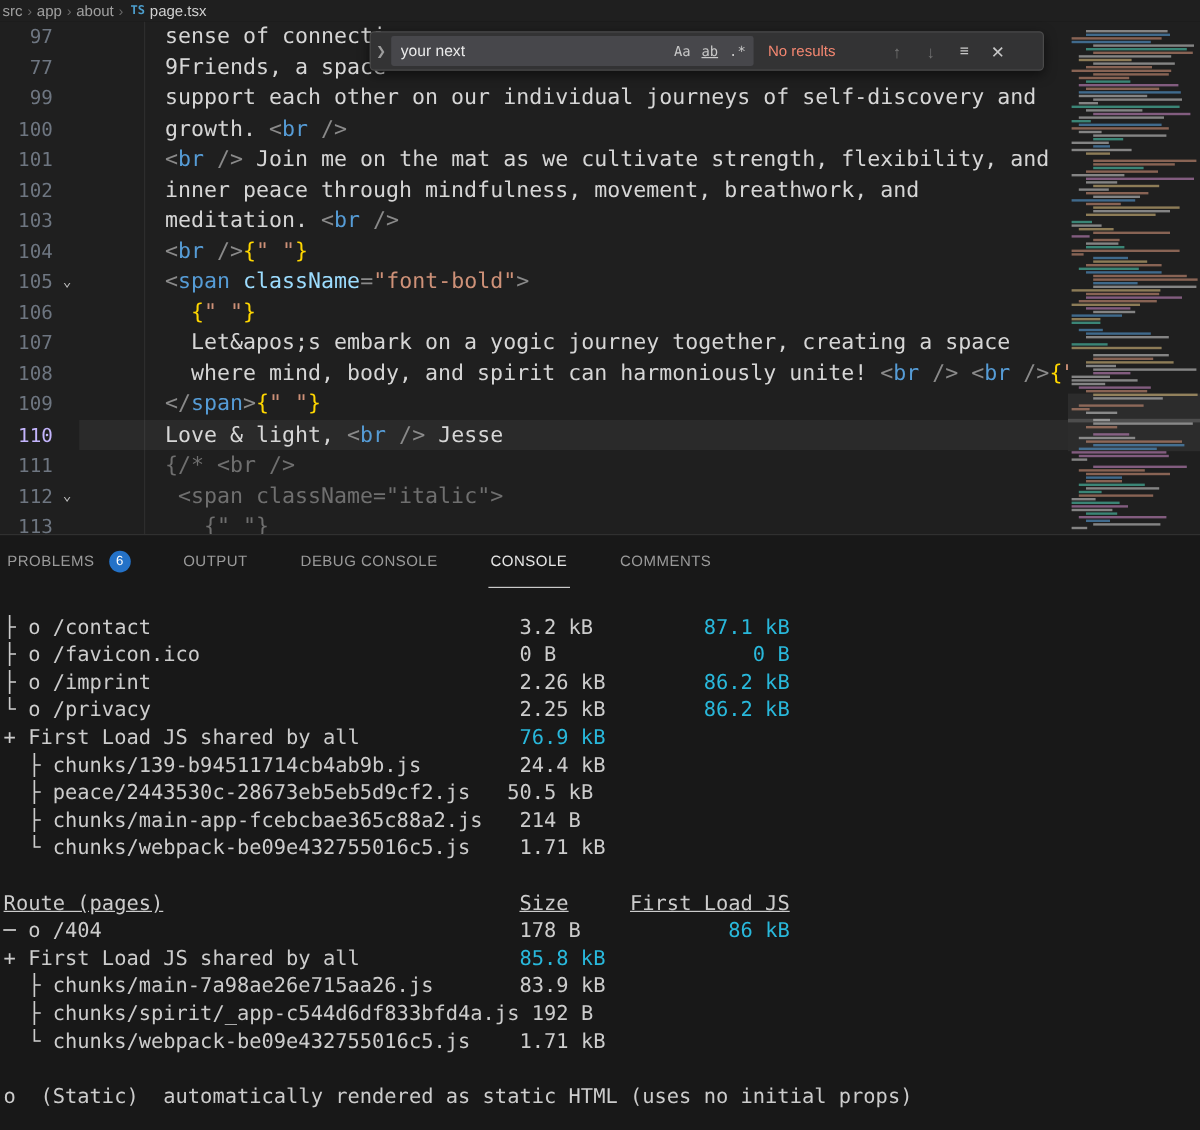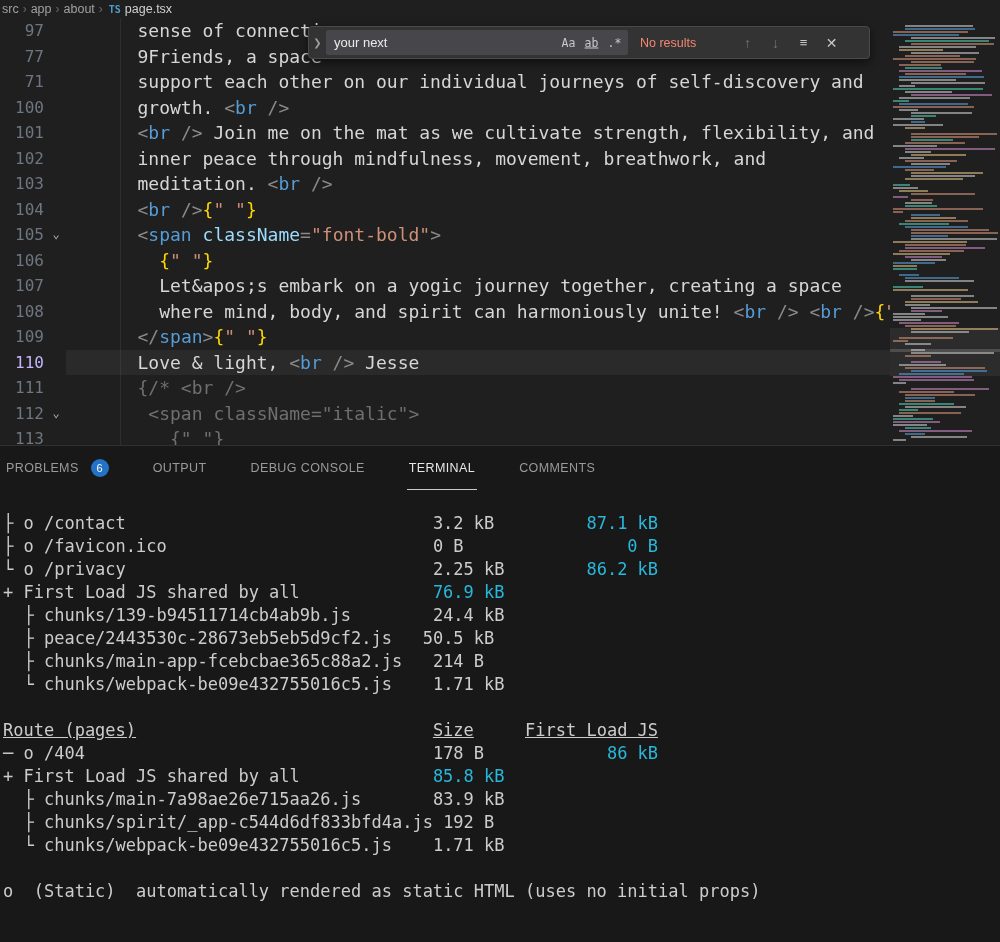--- a/index.html
+++ b/index.html
@@ -73,21 +73,21 @@
     <span class="bc-sep">›</span>
     <span class="bc-ts">TS</span>
     <span class="bc-file">page.tsx</span>
   </div>
 
 <div class="editor">
   <div class="indent-guide"></div>
   <div class="code-area">
       <div class="code-row"><span class="ln">97</span><span class="fold"></span><span class="code-text">   <span class="tk-plain">sense of connecti</span></span></div>
       <div class="code-row"><span class="ln">77</span><span class="fold"></span><span class="code-text">   <span class="tk-plain">9Friends, a space</span></span></div>
-      <div class="code-row"><span class="ln">71</span><span class="fold"></span><span class="code-text">   <span class="tk-plain">support each other on our individual journeys of self-discovery and</span></span></div>
+      <div class="code-row"><span class="ln">99</span><span class="fold"></span><span class="code-text">   <span class="tk-plain">support each other on our individual journeys of self-discovery and</span></span></div>
       <div class="code-row"><span class="ln">100</span><span class="fold"></span><span class="code-text">   <span class="tk-plain">growth. </span><span class="tk-punct">&lt;</span><span class="tk-tag">br</span><span class="tk-punct"> /&gt;</span></span></div>
       <div class="code-row"><span class="ln">101</span><span class="fold"></span><span class="code-text">   <span class="tk-punct">&lt;</span><span class="tk-tag">br</span><span class="tk-punct"> /&gt;</span><span class="tk-plain"> Join me on the mat as we cultivate strength, flexibility, and</span></span></div>
       <div class="code-row"><span class="ln">102</span><span class="fold"></span><span class="code-text">   <span class="tk-plain">inner peace through mindfulness, movement, breathwork, and</span></span></div>
       <div class="code-row"><span class="ln">103</span><span class="fold"></span><span class="code-text">   <span class="tk-plain">meditation. </span><span class="tk-punct">&lt;</span><span class="tk-tag">br</span><span class="tk-punct"> /&gt;</span></span></div>
       <div class="code-row"><span class="ln">104</span><span class="fold"></span><span class="code-text">   <span class="tk-punct">&lt;</span><span class="tk-tag">br</span><span class="tk-punct"> /&gt;</span><span class="tk-brace">{</span><span class="tk-str">" "</span><span class="tk-brace">}</span></span></div>
       <div class="code-row"><span class="ln">105</span><span class="fold">⌄</span><span class="code-text">   <span class="tk-punct">&lt;</span><span class="tk-tag">span</span><span class="tk-plain"> </span><span class="tk-attr">className</span><span class="tk-punct">=</span><span class="tk-str">"font-bold"</span><span class="tk-punct">&gt;</span></span></div>
       <div class="code-row"><span class="ln">106</span><span class="fold"></span><span class="code-text">     <span class="tk-brace">{</span><span class="tk-str">" "</span><span class="tk-brace">}</span></span></div>
       <div class="code-row"><span class="ln">107</span><span class="fold"></span><span class="code-text">     <span class="tk-plain">Let&amp;apos;s embark on a yogic journey together, creating a space</span></span></div>
       <div class="code-row"><span class="ln">108</span><span class="fold"></span><span class="code-text">     <span class="tk-plain">where mind, body, and spirit can harmoniously unite! </span><span class="tk-punct">&lt;</span><span class="tk-tag">br</span><span class="tk-punct"> /&gt;</span><span class="tk-plain"> </span><span class="tk-punct">&lt;</span><span class="tk-tag">br</span><span class="tk-punct"> /&gt;</span><span class="tk-brace">{</span><span class="tk-str">" "</span><span class="tk-brace">}</span></span></div>
       <div class="code-row"><span class="ln">109</span><span class="fold"></span><span class="code-text">   <span class="tk-punct">&lt;/</span><span class="tk-tag">span</span><span class="tk-punct">&gt;</span><span class="tk-brace">{</span><span class="tk-str">" "</span><span class="tk-brace">}</span></span></div>
@@ -276,29 +276,30 @@
         <span>PROBLEMS</span>
         <span class="pbadge">6</span>
       </div>
       <div class="ptab">
         <span>OUTPUT</span>
       </div>
       <div class="ptab">
         <span>DEBUG CONSOLE</span>
       </div>
       <div class="ptab active">
-        <span>TERMINAL</span>
+        <span>CONSOLE</span>
       </div>
       <div class="ptab">
         <span>COMMENTS</span>
       </div>
     </div>
   <div class="terminal">
       <div class="t-line"><span class="t-plain">├ o /contact</span><span class="t-plain">                              </span><span class="t-plain">3.2 kB</span><span class="t-plain">         </span><span class="t-cyan">87.1 kB</span></div>
       <div class="t-line"><span class="t-plain">├ o /favicon.ico</span><span class="t-plain">                          </span><span class="t-plain">0 B</span><span class="t-plain">                </span><span class="t-cyan">0 B</span></div>
+      <div class="t-line"><span class="t-plain">├ o /imprint</span><span class="t-plain">                              </span><span class="t-plain">2.26 kB</span><span class="t-plain">        </span><span class="t-cyan">86.2 kB</span></div>
       <div class="t-line"><span class="t-plain">└ o /privacy</span><span class="t-plain">                              </span><span class="t-plain">2.25 kB</span><span class="t-plain">        </span><span class="t-cyan">86.2 kB</span></div>
       <div class="t-line"><span class="t-plain">+ First Load JS shared by all</span><span class="t-plain">             </span><span class="t-cyan">76.9 kB</span></div>
       <div class="t-line"><span class="t-plain">  ├ chunks/139-b94511714cb4ab9b.js</span><span class="t-plain">        </span><span class="t-plain">24.4 kB</span></div>
       <div class="t-line"><span class="t-plain">  ├ peace/2443530c-28673eb5eb5d9cf2.js</span><span class="t-plain">   </span><span class="t-plain">50.5 kB</span></div>
       <div class="t-line"><span class="t-plain">  ├ chunks/main-app-fcebcbae365c88a2.js</span><span class="t-plain">   </span><span class="t-plain">214 B</span></div>
       <div class="t-line"><span class="t-plain">  └ chunks/webpack-be09e432755016c5.js</span><span class="t-plain">    </span><span class="t-plain">1.71 kB</span></div>
       <div class="t-line"></div>
       <div class="t-line"><span class="t-und">Route (pages)</span><span class="t-plain">                             </span><span class="t-und">Size</span><span class="t-plain">     </span><span class="t-und">First Load JS</span></div>
       <div class="t-line"><span class="t-plain">─ o /404</span><span class="t-plain">                                  </span><span class="t-plain">178 B</span><span class="t-plain">            </span><span class="t-cyan">86 kB</span></div>
       <div class="t-line"><span class="t-plain">+ First Load JS shared by all</span><span class="t-plain">             </span><span class="t-cyan">85.8 kB</span></div>

